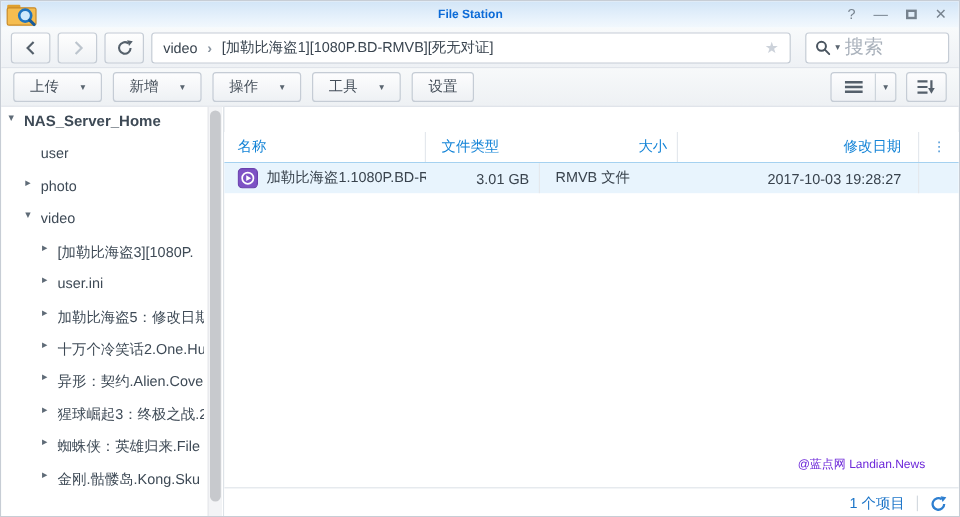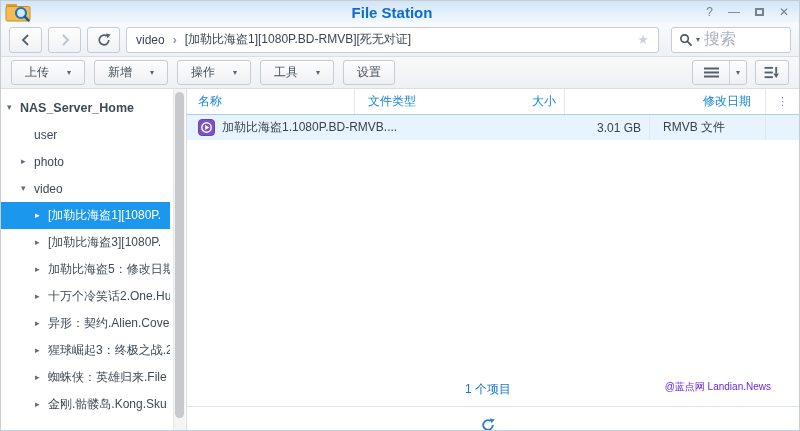--- a/index.html
+++ b/index.html
@@ -2,21 +2,21 @@
 <html><head>
 <meta charset="utf-8">
 <style>
   * { margin:0; padding:0; box-sizing:border-box; }
   body { font-family:"Liberation Sans","DejaVu Sans",sans-serif; background:#ffffff; }
   .window { position:relative; width:800px; height:431px; overflow:hidden; background:#fff; border:1px solid #c7cdd5; }
 
   
   .titlebar { position:relative; height:22px; background:linear-gradient(180deg,#d2e5f7,#e9f3fc 70%,#f2f8fd); display:flex; align-items:center; }
   .app-icon { position:absolute; left:4px; top:1px; width:26px; height:20px; }
-  .win-title { position:absolute; left:0; right:16px; text-align:center; font-size:15px; font-weight:bold; color:#0c6bd7; }
+  .win-title { position:absolute; left:0; right:16px; text-align:center; font-size:10px; font-weight:bold; color:#0c6bd7; }
   .win-controls { position:absolute; right:10px; top:0; height:22px; display:flex; align-items:center; gap:15px; color:#76828e; font-size:12px; }
   .win-controls span { cursor:default; line-height:1; }
   .maxbox { width:9px; height:8px; border:2px solid #76828e; display:inline-block; }
 
   
   .navbar { height:34px; background:linear-gradient(180deg,#f8fafb,#eef1f5); border-bottom:1px solid #d9dee5; display:flex; align-items:center; padding:0 8px; }
   .nav-btn { width:33px; height:26px; border:1px solid #c5ccd5; border-radius:3px; background:linear-gradient(180deg,#fefefe,#eff2f5); display:flex; align-items:center; justify-content:center; color:#55606b; margin-right:6px; }
   .nav-btn.disabled { color:#bcc4cd; }
   .breadcrumb { flex:1; height:26px; background:#fff; border:1px solid #c5ccd5; border-radius:3px; display:flex; align-items:center; padding:0 9px; gap:8px; font-size:12px; color:#3a4550; overflow:hidden; }
   .bc-sep { color:#8a95a1; font-weight:bold; font-size:12px; }
@@ -30,52 +30,52 @@
   .tb-btn { height:25px; padding:0 13px; border:1px solid #c5ccd5; border-radius:3px; background:linear-gradient(180deg,#fdfdfe,#eef1f4); font-size:12px; color:#454f5a; display:flex; align-items:center; gap:18px; }
   .tb-right { margin-left:auto; display:flex; gap:8px; }
   .split-btn { display:flex; height:25px; border:1px solid #c5ccd5; border-radius:3px; background:linear-gradient(180deg,#fdfdfe,#eef1f4); overflow:hidden; }
   .split-main { width:36px; display:flex; align-items:center; justify-content:center; color:#55606b; }
   .split-dd { width:17px; border-left:1px solid #cdd4db; display:flex; align-items:center; justify-content:center; }
   .icon-btn { width:34px; height:25px; border:1px solid #c5ccd5; border-radius:3px; background:linear-gradient(180deg,#fdfdfe,#eef1f4); display:flex; align-items:center; justify-content:center; color:#55606b; }
 
   
   .main { display:flex; height:343px; }
   .sidebar { width:186px; border-right:1px solid #d6dce3; background:#fff; position:relative; overflow:hidden; padding-top:5px; }
-  .tree-item { height:27px; width:169px; display:flex; align-items:center; font-size:12px; color:#3e4a56; white-space:nowrap; overflow:hidden; }
+  .tree-item { height:27px; width:169px; display:flex; font-size:12px; color:#3e4a56; white-space:nowrap; overflow:hidden; }
   .tree-item .lbl { overflow:hidden; white-space:nowrap; }
   .lvl0 { padding-left:6px; font-weight:bold; font-size:12.5px; }
   .lvl1 { padding-left:20px; }
   .lvl2 { padding-left:34px; }
   .arrow { width:13px; flex-shrink:0; font-size:9px; color:#5f6b77; line-height:1; }
   .arrow.col::before { content:"▸"; }
   .arrow.exp::before { content:"▾"; }
   .arrow.none::before { content:""; }
   .tree-item.sel { background:#1b97ee; color:#fff; }
   .tree-item.sel .arrow { color:#fff; }
   .sb-scroll { position:absolute; top:0; right:1px; bottom:0; width:12px; background:#f3f4f6; border-left:1px solid #e6e8eb; }
   .sb-thumb { position:absolute; left:1px; top:3px; width:9px; height:95%; background:#c7c9cd; border-radius:5px; }
 
-  .content { flex:1; min-width:0; display:flex; flex-direction:column; position:relative; background:#fff; }
+  .content { flex:1; min-width:0; display:flex; flex-direction:column; position:relative; background:#fff;margin-top:21px; }
   .listheader { height:26px; display:flex; align-items:stretch; font-size:12px; color:#1484d7; border-bottom:1px solid #a5d1f0; background:#fff; }
   .hcell { display:flex; align-items:center; }
   .c-name { flex:1; padding-left:11px; border-right:1px solid #e4e8ed; min-width:0; }
   .c-size { width:95px; justify-content:flex-end; padding-right:8px; border-right:1px solid #e4e8ed; }
   .c-type { width:115px; padding-left:13px; }
   .c-date { width:200px; justify-content:flex-end; padding-right:14px; }
   .c-opts { width:34px; justify-content:center; border-left:1px solid #e4e8ed; color:#3f8fd4; font-size:11px; }
 
   .filerow { height:25px; display:flex; align-items:stretch; background:#e8f4fd; font-size:12px; color:#39434d; }
   .rcell { display:flex; align-items:center; }
   .file-name { gap:7px; white-space:nowrap; overflow:hidden; border-right:none; }
   .file-icon { flex-shrink:0; display:flex; }
 
   .filearea { flex:1; }
   .watermark { position:absolute; right:28px; bottom:38px; color:#6d28d9; font-size:10px; }
 
-  .statusbar { height:26px; border-top:1px solid #e0e5ea; display:flex; align-items:center; justify-content:flex-end; padding-right:10px; gap:10px; font-size:12px; color:#1b74c8; background:#fff;flex-direction:column; }
+  .statusbar { height:26px; border-top:1px solid #e0e5ea; display:flex; align-items:center; justify-content:flex-end; padding-right:10px; gap:10px; font-size:12px; color:#1b74c8; background:#fff; }
   .st-sep { width:1px; height:13px; background:#d4dae0; }
   .st-refresh { color:#2e7fd0; display:flex; }
 </style>
 </head>
 <body>
 
 <div class="window">
 
   <div class="titlebar">
     <span class="app-icon">
@@ -189,27 +189,27 @@
         <span class="lbl">user</span>
       </div>
       <div class="tree-item lvl1">
         <span class="arrow col"></span>
         <span class="lbl">photo</span>
       </div>
       <div class="tree-item lvl1">
         <span class="arrow exp"></span>
         <span class="lbl">video</span>
       </div>
-      <div class="tree-item lvl2 sel">
-        <span class="arrow col"></span>
-        <span class="lbl">[加勒比海盗1][1080P.</span>
-      </div>
       <div class="tree-item lvl2">
         <span class="arrow col"></span>
         <span class="lbl">[加勒比海盗3][1080P.</span>
+      </div>
+      <div class="tree-item lvl2">
+        <span class="arrow col"></span>
+        <span class="lbl">user.ini</span>
       </div>
       <div class="tree-item lvl2">
         <span class="arrow col"></span>
         <span class="lbl">加勒比海盗5：修改日期</span>
       </div>
       <div class="tree-item lvl2">
         <span class="arrow col"></span>
         <span class="lbl">十万个冷笑话2.One.Hu</span>
       </div>
       <div class="tree-item lvl2">
@@ -249,20 +249,21 @@
             <svg width="17" height="17" viewBox="0 0 17 17">
               <rect x="0.5" y="0.5" width="16" height="16" rx="3.5" fill="#7e52c5" stroke="#6a41ad"></rect>
               <circle cx="8.5" cy="8.5" r="4.7" fill="none" stroke="#ffffff" stroke-width="1.4"></circle>
               <polygon points="7.2,6.1 11.3,8.5 7.2,10.9" fill="#ffffff"></polygon>
             </svg>
           </span>
           <span>加勒比海盗1.1080P.BD-RMVB....</span>
         </div>
         <div class="rcell c-size">3.01 GB</div>
         <div class="rcell c-type">RMVB 文件</div>
+        <div class="rcell c-date">2017-10-03 19:28:27</div>
         <div class="rcell c-opts"></div>
       </div>
 
       <div class="filearea"></div>
 
       <div class="watermark">@蓝点网 Landian.News</div>
 
       <div class="statusbar">
         <span>1 个项目</span>
         <span class="st-sep"></span>

